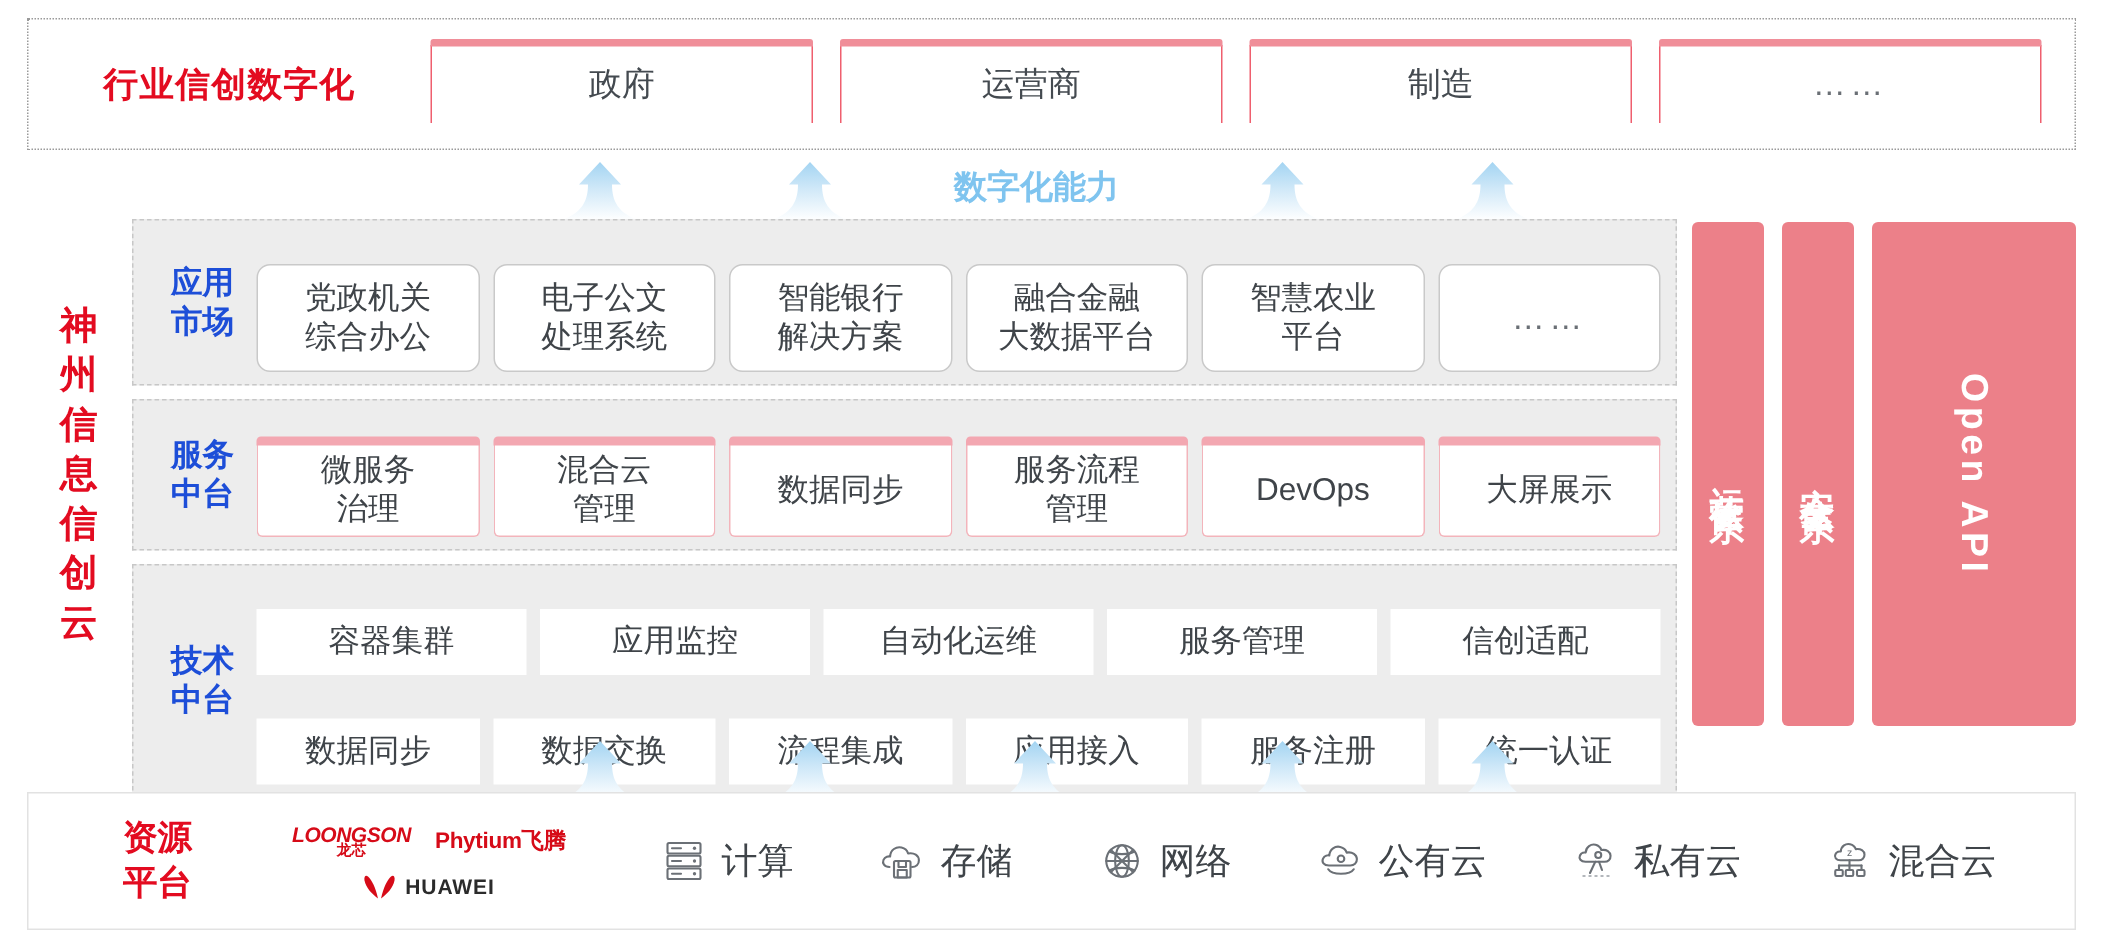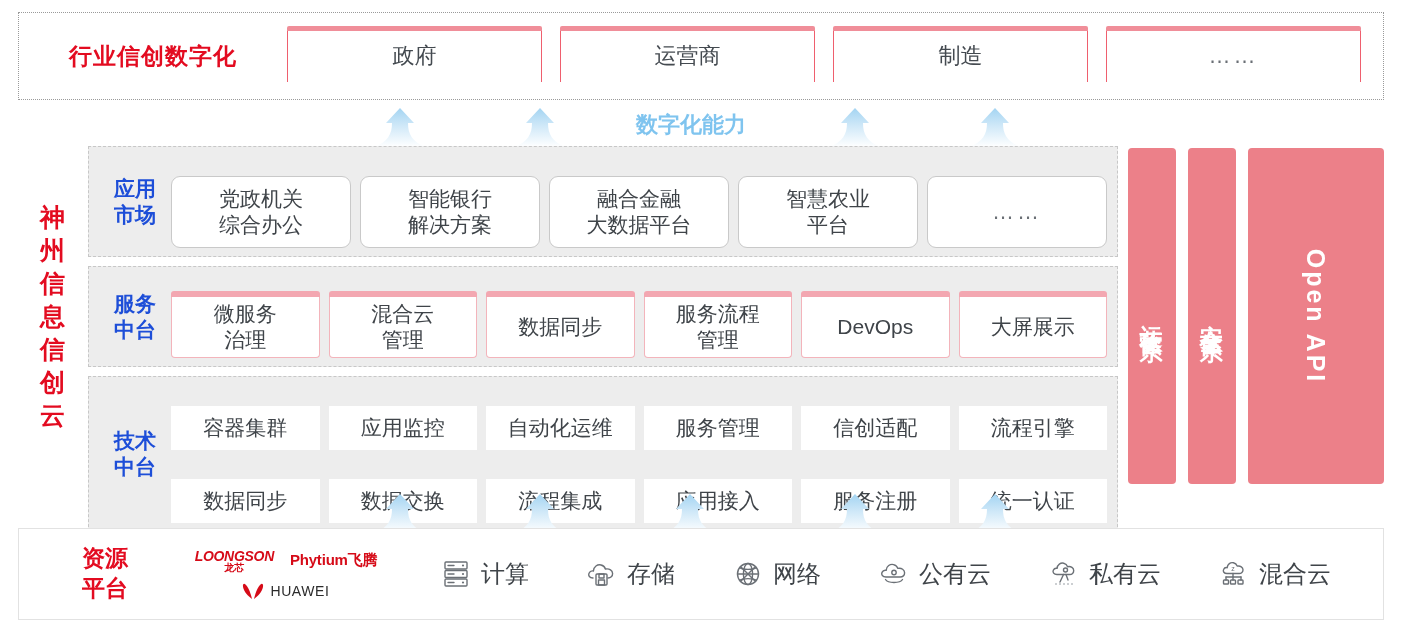--- a/index.html
+++ b/index.html
@@ -130,21 +130,21 @@
   }
   .vendor-row { display: flex; align-items: center; gap: 16px; }
   .logo-loongson { display: flex; flex-direction: column; align-items: center; line-height: 1; }
   .logo-loongson .lg-en {
     font-size: 14px; font-weight: bold; font-style: italic;
     color: #d60b18; letter-spacing: -0.3px;
   }
   .logo-loongson .lg-cn { font-size: 10px; color: #d60b18; font-weight: bold; }
   .logo-phytium { font-size: 15px; font-weight: bold; color: #d60b18; letter-spacing: -0.2px; }
   .logo-huawei { display: flex; align-items: center; gap: 6px; }
-  .logo-huawei .hw-text { font-size: 14px; font-weight: normal; color: #2b2b2b; letter-spacing: 0.6px; }
+  .logo-huawei .hw-text { font-size: 14px; font-weight: bold; color: #2b2b2b; letter-spacing: 0.6px; }
 
   .res-items { flex: 1; display: flex; align-items: center; justify-content: space-around; padding-right: 24px; }
   .res-item { display: flex; align-items: center; gap: 8px; }
   .res-item .res-label { font-size: 24px; color: #3f4449; }
   .res-icon { width: 34px; height: 34px; flex: none; }
 </style>
 </head>
 <body>
 
 <div class="page">
@@ -233,20 +233,26 @@
             </div>
           <div class="layer-cards" id="app-cards">
               <div class="card">
                 <div>
                   <div>党政机关</div>
                   <div>综合办公</div>
                 </div>
               </div>
               <div class="card">
                 <div>
+                  <div>电子公文</div>
+                  <div>处理系统</div>
+                </div>
+              </div>
+              <div class="card">
+                <div>
                   <div>智能银行</div>
                   <div>解决方案</div>
                 </div>
               </div>
               <div class="card">
                 <div>
                   <div>融合金融</div>
                   <div>大数据平台</div>
                 </div>
               </div>
@@ -329,25 +335,20 @@
                   </div>
                 </div>
                 <div class="card">
                   <div>
                     <div>服务管理</div>
                   </div>
                 </div>
                 <div class="card">
                   <div>
                     <div>信创适配</div>
-                  </div>
-                </div>
-                <div class="card">
-                  <div>
-                    <div>流程引擎</div>
                   </div>
                 </div>
               </div>
             <div class="layer-cards" id="tech-row2">
                 <div class="card">
                   <div>
                     <div>数据同步</div>
                   </div>
                 </div>
                 <div class="card">

